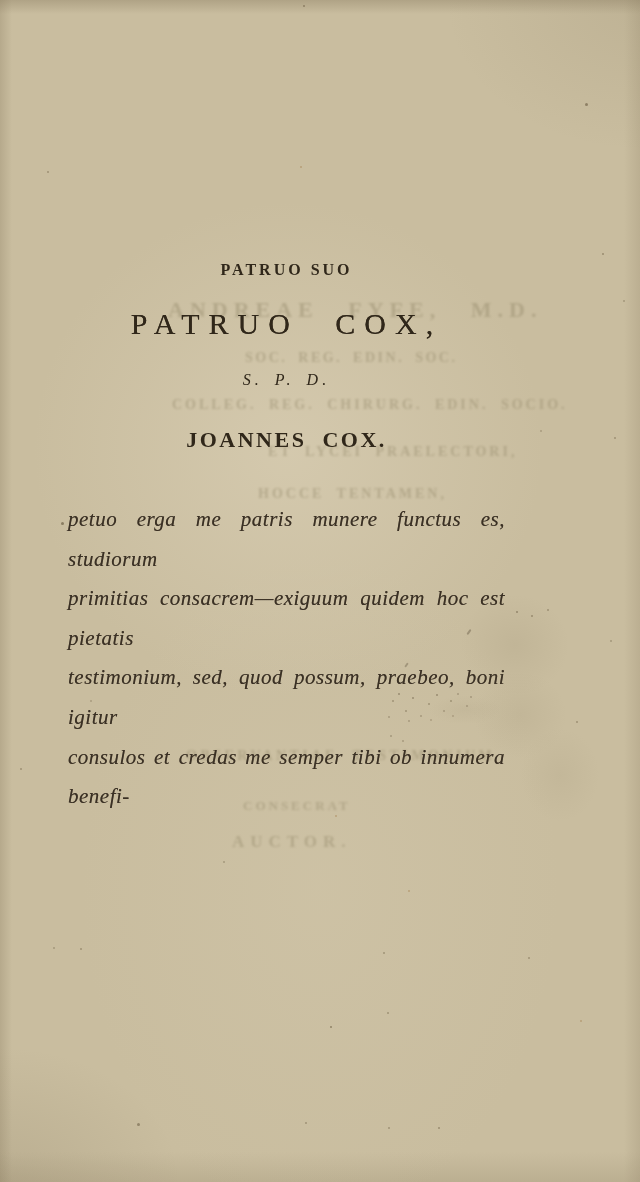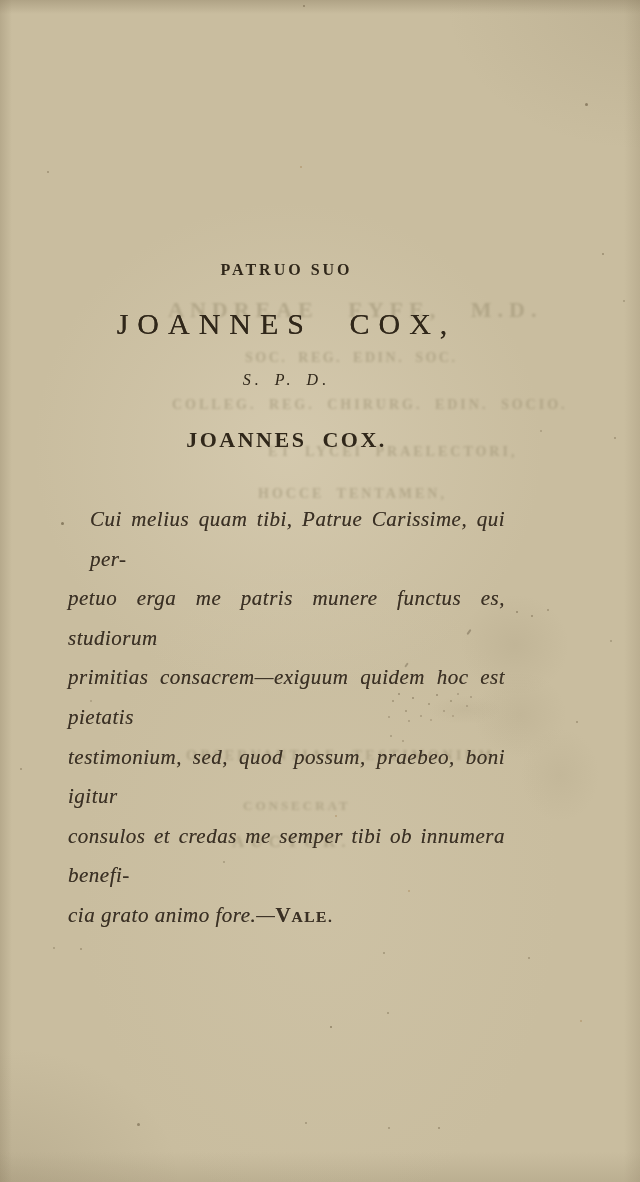--- a/index.html
+++ b/index.html
@@ -70,32 +70,30 @@
       <div class="ghost-line" style="left: 172px; top: 397px; font-size: 14px; letter-spacing: 3px; word-spacing: 6px; color: rgb(148, 137, 106);">COLLEG. REG. CHIRURG. EDIN. SOCIO.</div>
       <div class="ghost-line" style="left: 268px; top: 444px; font-size: 14px; letter-spacing: 3px; word-spacing: 6px; color: rgb(148, 137, 106);">ET LYCEI PRAELECTORI,</div>
       <div class="ghost-line" style="left: 258px; top: 486px; font-size: 14px; letter-spacing: 3px; word-spacing: 6px; color: rgb(148, 137, 106);">HOCCE TENTAMEN,</div>
       <div class="ghost-line" style="left: 186px; top: 748px; font-size: 14px; letter-spacing: 3.5px; word-spacing: 8px; color: rgb(148, 137, 106);">OBSERVANTIAE TESTIMONIUM</div>
       <div class="ghost-line" style="left: 243px; top: 798px; font-size: 13px; letter-spacing: 3px; word-spacing: 5px; color: rgb(148, 137, 106);">CONSECRAT</div>
       <div class="ghost-line" style="left: 232px; top: 832px; font-size: 17px; letter-spacing: 6px; word-spacing: 6px; color: rgb(148, 137, 106);">AUCTOR.</div>
     </div>
 
   <div class="headings">
     <div class="heading h-patruo">PATRUO SUO</div>
-    <div class="heading h-henrico">JOANNES COX,</div>
+    <div class="heading h-henrico">PATRUO COX,</div>
     <div class="heading h-spd">S. P. D.</div>
     <div class="heading h-joannes">JOANNES COX.</div>
   </div>
 
   <div class="body-block" id="body-lines">
-      <div class="body-line first">Cui melius quam tibi, Patrue Carissime, qui per-</div>
       <div class="body-line">petuo erga me patris munere functus es, studiorum</div>
       <div class="body-line">primitias consacrem—exiguum quidem hoc est pietatis</div>
       <div class="body-line">testimonium, sed, quod possum, praebeo, boni igitur</div>
       <div class="body-line">consulos et credas me semper tibi ob innumera benefi-</div>
-      <div class="body-line last"><span>cia grato animo fore.—</span><span class="vale-initial">V</span><span class="vale-rest">ALE.</span></div>
     </div>
 
   <div id="decor-layer">
       <div class="speck" style="left: 303px; top: 5px; width: 2px; height: 2px; background: rgb(95, 81, 55); opacity: 0.5;"></div>
       <div class="speck" style="left: 585px; top: 103px; width: 3px; height: 3px; background: rgb(95, 81, 55); opacity: 0.55;"></div>
       <div class="speck" style="left: 47px; top: 171px; width: 2px; height: 2px; background: rgb(95, 81, 55); opacity: 0.4;"></div>
       <div class="speck" style="left: 602px; top: 253px; width: 2px; height: 2px; background: rgb(95, 81, 55); opacity: 0.45;"></div>
       <div class="speck" style="left: 623px; top: 300px; width: 2px; height: 2px; background: rgb(95, 81, 55); opacity: 0.35;"></div>
       <div class="speck" style="left: 61px; top: 522px; width: 3px; height: 3px; background: rgb(95, 81, 55); opacity: 0.6;"></div>
       <div class="speck" style="left: 614px; top: 437px; width: 2px; height: 2px; background: rgb(95, 81, 55); opacity: 0.4;"></div>

